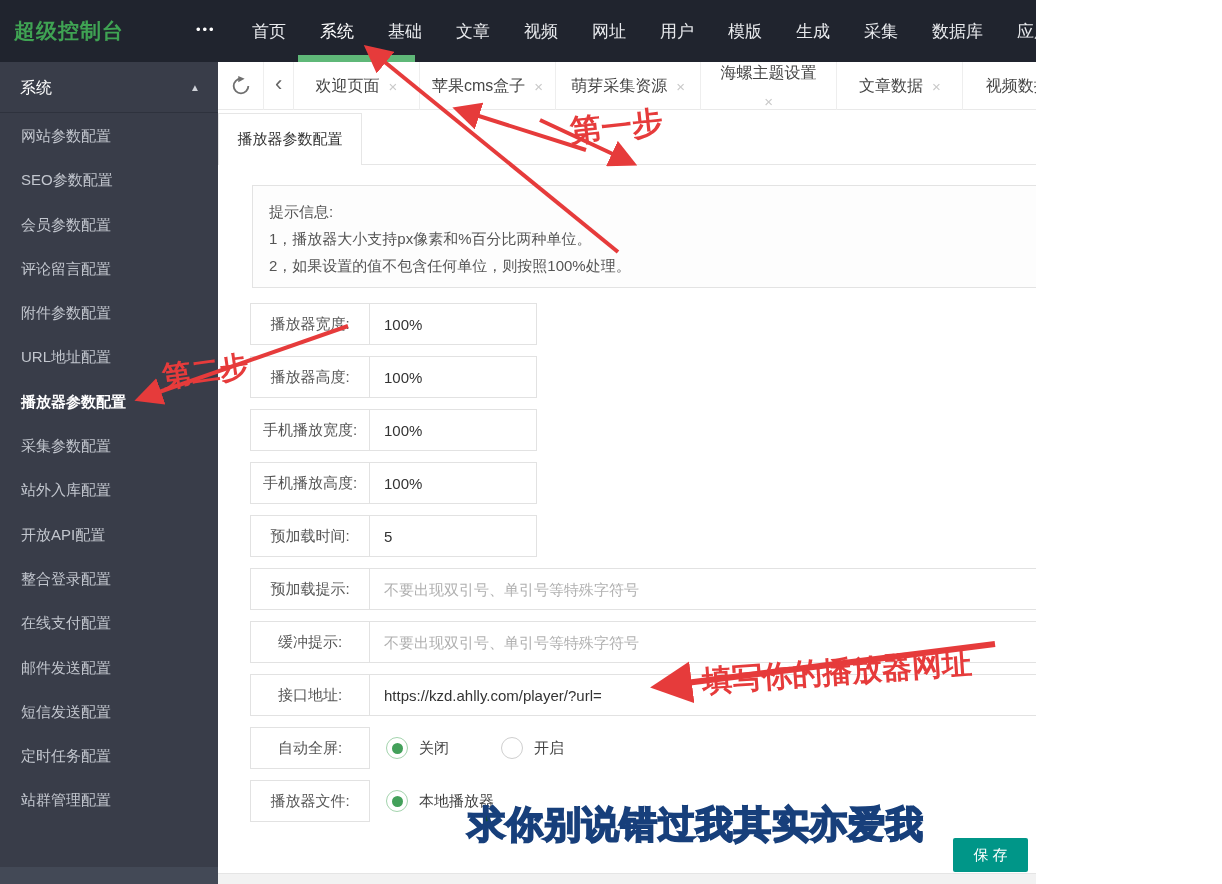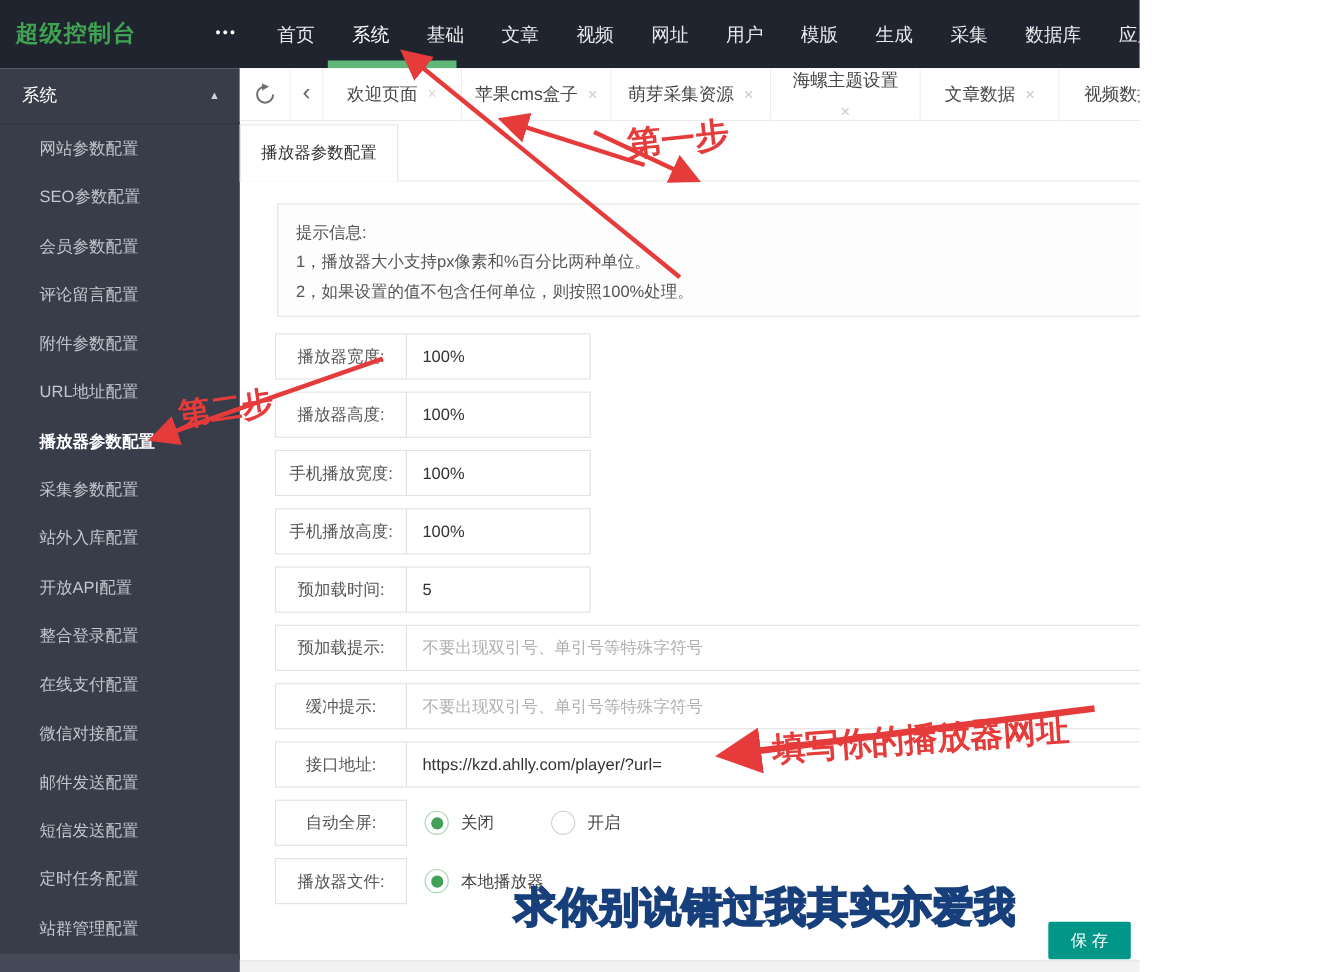--- a/index.html
+++ b/index.html
@@ -14,32 +14,32 @@
   .navitems { position:absolute; left:252px; top:0; height:62px; display:flex; gap:34px; align-items:center; }
   .navitem { color:#e8eaed; font-size:17px; white-space:nowrap; cursor:pointer; }
   .navitem.active { color:#ffffff; }
   .green-bar { position:absolute; left:298px; top:55px; width:117px; height:7px; background:#5FB878; }
 
   
   .sidebar { position:absolute; left:0; top:62px; width:218px; height:822px; background:#393D49; }
   .side-header { position:relative; height:51px; line-height:51px; padding-left:20px; color:#ffffff; font-size:16px; border-bottom:1px solid #2e323d; cursor:pointer; }
   .side-caret { position:absolute; right:18px; top:0; font-size:10px; color:#cfd2d8; }
   .side-items { position:absolute; left:0; top:52px; width:218px; }
-  .side-item { height:44.3px; line-height:44.3px; padding-left:36px; font-size:15px; color:#c2c6ce; cursor:pointer; white-space:nowrap; }
+  .side-item { height:44.3px; line-height:44.3px; padding-left:21px; font-size:15px; color:#c2c6ce; cursor:pointer; white-space:nowrap; }
   .side-item.active { color:#ffffff; font-weight:bold; }
   .side-foot { position:absolute; left:0; bottom:0; width:218px; height:17px; background:#434956; }
 
   
   .tabstrip { position:absolute; left:218px; top:62px; width:1004px; height:48px; background:#fff; border-bottom:1px solid #e9e9e9; display:flex; }
   .tcell { height:48px; display:flex; align-items:center; justify-content:center; border-right:1px solid #eeeeee; cursor:pointer; }
   .tcell.icon-cell { width:50px; }
   .tcell.back-cell { width:32px; font-size:22px; color:#666; padding-bottom:4px; }
   .tab { gap:9px; font-size:16px; color:#464646; white-space:nowrap; padding:0 12px; }
   .tab .x { color:#c9c9c9; font-size:15px; }
-  .tab-w1{width:134px;font-family:Liberation Serif, serif;} .tab-w2{width:146px;} .tab-w3{width:154px;} .tab-w4{width:146px;flex-direction:column;} .tab-w5{width:134px;text-align:right;} .tab-w6{width:136px;} .tab-w7{width:140px; border-right:none;}
+  .tab-w1{width:134px;} .tab-w2{width:146px;} .tab-w3{width:154px;} .tab-w4{width:146px;flex-direction:column;} .tab-w5{width:134px;text-align:right;} .tab-w6{width:136px;} .tab-w7{width:140px; border-right:none;}
 
   
   .subtabrow { position:absolute; left:218px; top:110px; width:1004px; height:55px; }
   .subtabrow .baseline { position:absolute; left:0; bottom:0; width:1004px; height:1px; background:#e6e6e6; }
   .subtab { position:absolute; left:0; top:3px; width:144px; height:52px; background:#fff; border:1px solid #e6e6e6; border-bottom:none; display:flex; align-items:center; justify-content:center; font-size:15px; color:#333; z-index:2; cursor:pointer; }
 
   
   .hintbox { position:absolute; left:252px; top:185px; width:970px; height:103px; background:#fdfdfd; border:1px solid #e3e3e3; padding:12px 0 0 16px; }
   .hintbox div { font-size:15px; color:#555; line-height:27px; }
 
@@ -111,21 +111,20 @@
       <div class="side-item">会员参数配置</div>
       <div class="side-item">评论留言配置</div>
       <div class="side-item">附件参数配置</div>
       <div class="side-item">URL地址配置</div>
       <div class="side-item active">播放器参数配置</div>
       <div class="side-item">采集参数配置</div>
       <div class="side-item">站外入库配置</div>
       <div class="side-item">开放API配置</div>
       <div class="side-item">整合登录配置</div>
       <div class="side-item">在线支付配置</div>
-      <div class="side-item">微信对接配置</div>
       <div class="side-item">邮件发送配置</div>
       <div class="side-item">短信发送配置</div>
       <div class="side-item">定时任务配置</div>
       <div class="side-item">站群管理配置</div>
     </div>
     <div class="side-foot"></div>
   </div>
 
   <div class="tabstrip">
     <div class="tcell icon-cell">

